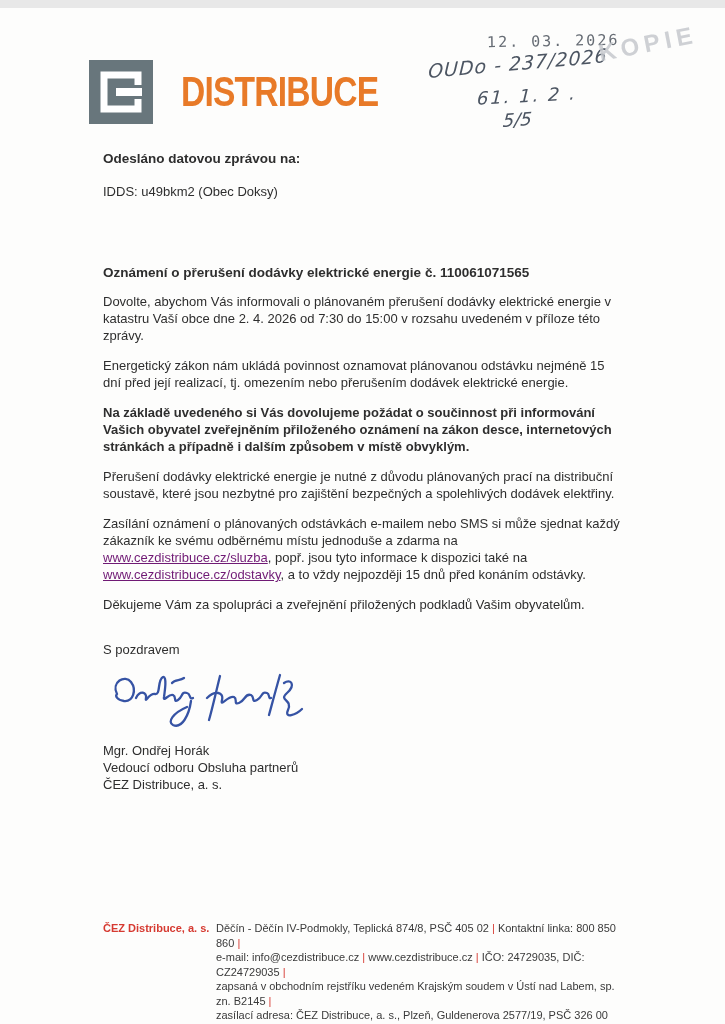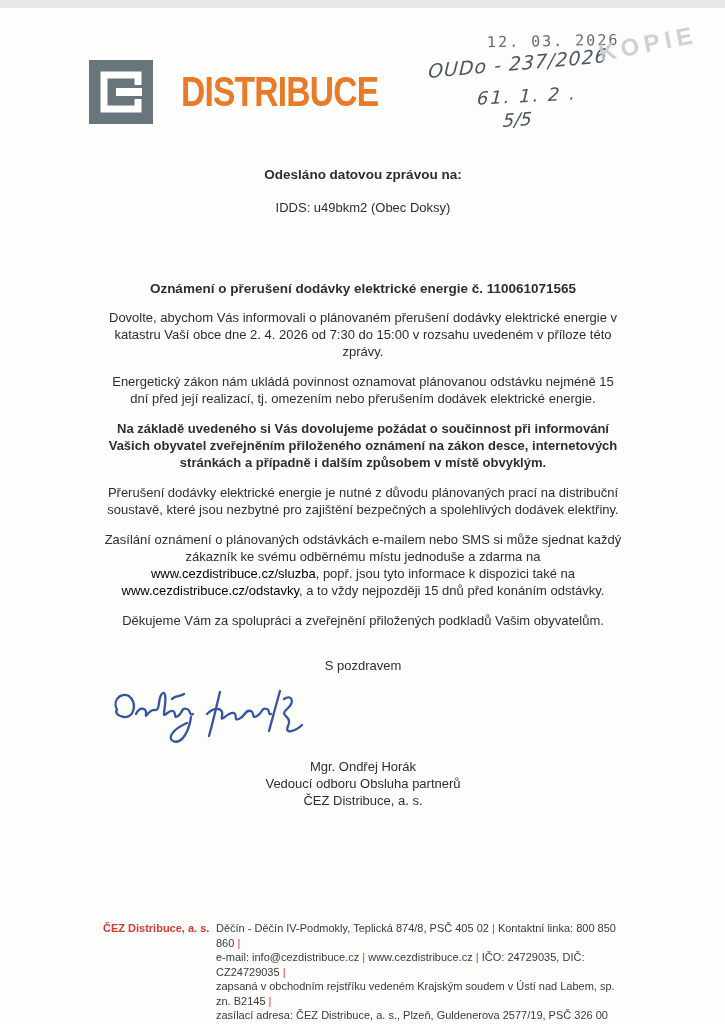--- a/index.html
+++ b/index.html
@@ -26,29 +26,29 @@
 
   
   .logo-row{position:absolute;left:89px;top:52px;display:flex;align-items:center;}
   .logo-mark{width:64px;height:64px;display:block;}
   .brand{
     color:#e87a28;font-weight:700;font-size:42px;letter-spacing:-1px;
     margin-left:28px;transform:scaleX(.8);transform-origin:left center;line-height:1;
   }
 
   
-  .content{position:absolute;left:103px;top:158px;width:520px;font-size:13px;line-height:17px;text-align:center;}
+  .content{position:absolute;left:103px;top:142px;width:520px;font-size:13px;line-height:17px;}
   .b{font-weight:400;}
   .sent-label{font-weight:700;font-size:13.5px;}
   .recipient{margin-top:16px;}
   .subject{margin-top:64px;font-weight:700;font-size:13.5px;}
   .para{margin-top:11px;}
   .para.first{margin-top:12px;}
   .para.bold{font-weight:700;}
-  a.doclink{color:#000000;cursor:pointer;}
+  a.doclink{color:#701a75;text-decoration:underline;cursor:pointer;}
   .closing{margin-top:28px;}
   .signature{margin-top:10px;display:block;}
   .signer{margin-top:4px;}
 
   
   .footer{position:absolute;left:103px;top:913px;width:517px;font-size:11px;}
   .footer-top{display:flex;align-items:flex-start;}
   .footer-company{color:#d63a31;font-weight:700;width:113px;flex:none;line-height:14.5px;}
   .footer-address{color:#3a3a3a;line-height:14.5px;}
   .pipe{color:#d63a31;}

